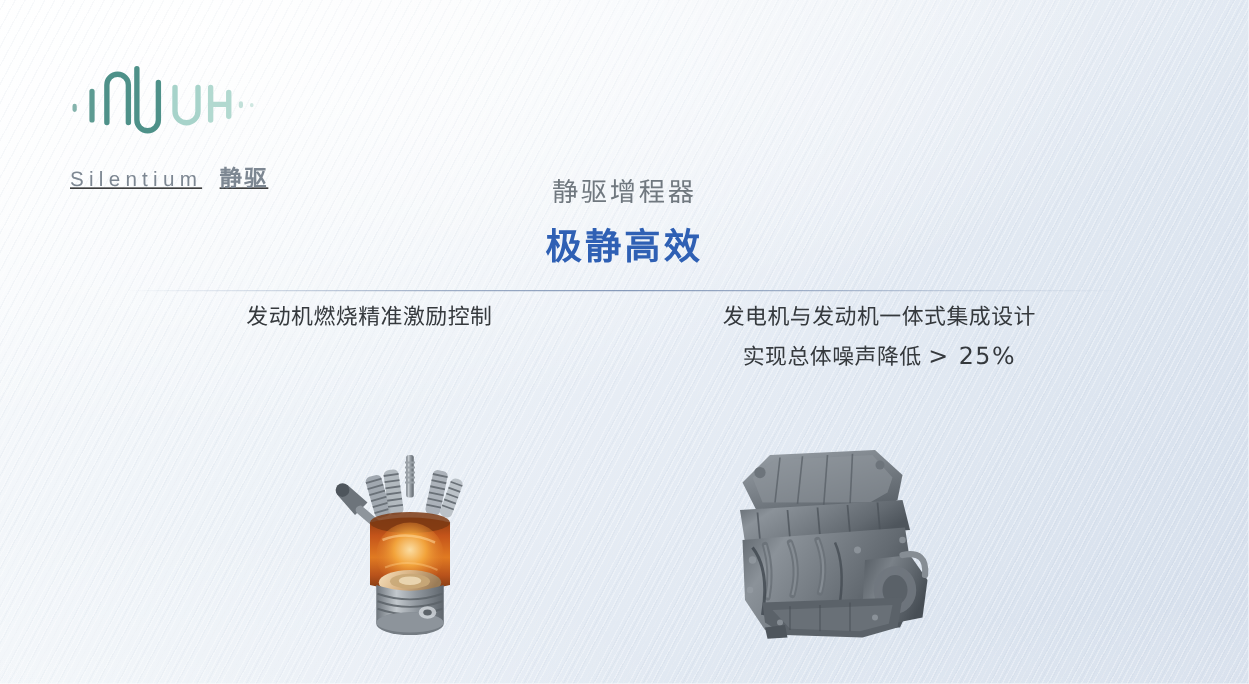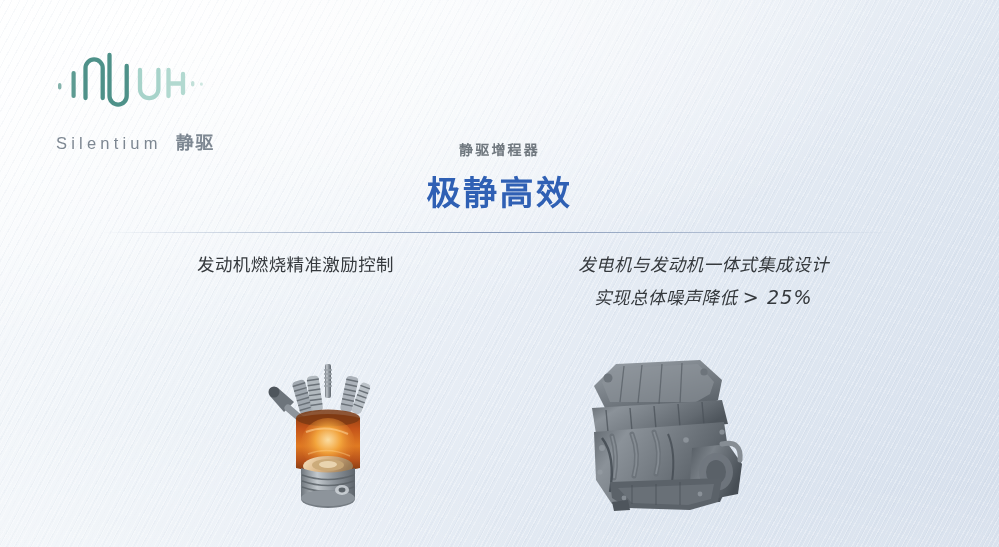--- a/index.html
+++ b/index.html
@@ -60,21 +60,21 @@
       radial-gradient(100% 120% at 52% -25%, rgba(255,255,255,0.45) 0%, rgba(255,255,255,0) 58%);
     pointer-events:none;
   }
   #slide .vignette {
     position:absolute; inset:0;
     background:radial-gradient(118% 118% at 50% 42%, rgba(255,255,255,0) 62%, rgba(168,184,205,0.16) 100%);
     pointer-events:none;
   }
 
   
-  .logo-block { position:absolute; left:52px; top:44px; width:200px; }
+  .logo-block { position:absolute; left:52px; top:44px; width:200px;text-decoration:underline; }
   .logo-mark  { height:68px; width:160px; display:block; }
   .logo-word  {
     margin-top:16px;
     display:flex; align-items:baseline; gap:14px;
     padding-left:4px;
   }
   .logo-word .latin {
     font-size:16.5px;
     letter-spacing:4.2px;
     color:#7d8792;
@@ -83,29 +83,29 @@
   .logo-word .cjk {
     font-size:18px;
     letter-spacing:1.5px;
     color:#7d8792;
     font-weight:700;
   }
 
   
   .title-area { position:absolute; left:0; right:0; top:142px; text-align:center; }
   .eyebrow {
-    font-size:14px;
+    font-size:21px;
     letter-spacing:2.2px;
     color:#70787f;
-    font-weight:700;
+    font-weight:400;
     line-height:1.2;
   }
   .headline {
     margin-top:14px;
-    font-size:34px;
+    font-size:29px;
     letter-spacing:2.5px;
     font-weight:700;
     color:#2f60b4;
     line-height:1.2;
   }
 
   
   .divider {
     position:absolute;
     left:100px; width:800px;
@@ -116,28 +116,28 @@
       rgba(126,146,178,0.72) 32%,
       rgba(116,138,174,0.85) 50%,
       rgba(126,146,178,0.66) 70%,
       rgba(150,168,194,0.20) 92%,
       rgba(150,168,194,0) 100%);
   }
 
   
   .cols {
     position:absolute;
-    left:0; right:0; top:250px;
+    left:0; right:0; top:238px;
     display:flex;
     justify-content:center;
     align-items:flex-start;
   }
   .col { width:420px; text-align:center; }
   .col-left  { margin-right:-6px; }
-  .col-right { margin-left:-6px;font-style:italic; }
+  .col-right { margin-left:-6px; }
 
   .col p {
     font-size:17.5px;
     line-height:1.78;
     color:#35393d;
     font-weight:500;
     letter-spacing:0.4px;
     white-space:nowrap;
   }
   .col p .num {

